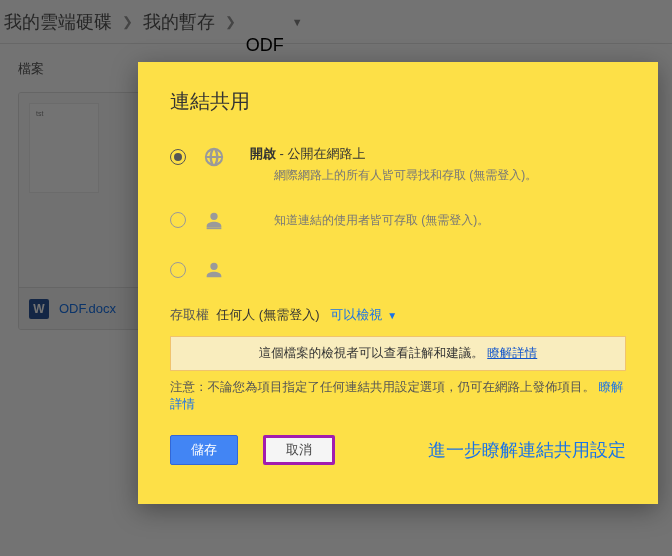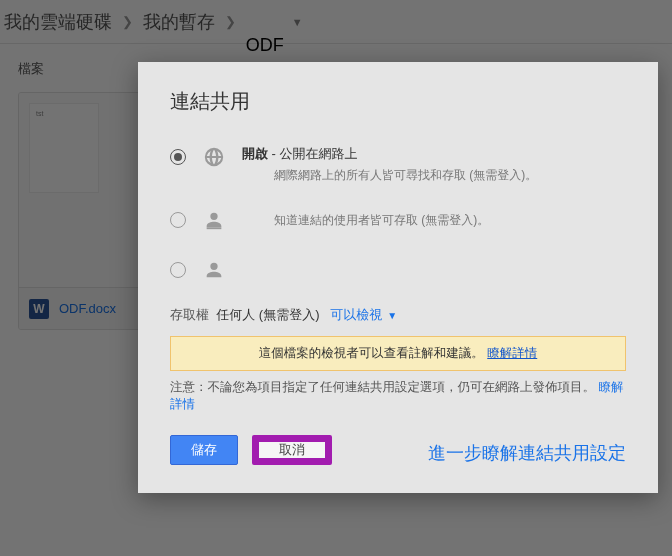--- a/index.html
+++ b/index.html
@@ -17,51 +17,51 @@
   .file-card { width: 200px; height: 238px; border: 1px solid #e0e0e0; border-radius: 3px; background: #fff; display: flex; flex-direction: column; overflow: hidden; }
   .file-preview { flex: 1; background: #fafafa; position: relative; }
   .file-preview .page { position: absolute; top: 10px; left: 10px; width: 70px; height: 90px; background: #fff; border: 1px solid #eee; }
   .file-preview .page::before { content:"tst"; position:absolute; top:6px; left:6px; font-size:7px; color:#888; }
   .file-bar { height: 42px; border-top: 1px solid #e0e0e0; background: #f5f5f5; display: flex; align-items: center; padding: 0 10px; gap: 10px; }
   .file-icon { width: 20px; height: 20px; background: #2a5699; border-radius: 2px; display:flex; align-items:center; justify-content:center; color:#fff; font-size:12px; font-weight:bold; }
   .file-name { font-size: 13px; color: #1a73e8; }
 
   .scrim { position: absolute; inset: 0; background: rgba(0,0,0,0.55); }
 
-  .dialog { position: absolute; top: 62px; left: 138px; width: 520px; min-height: 430px; background: #e5e5e5; box-shadow: 0 6px 24px rgba(0,0,0,.35); padding: 26px 32px 28px; }
+  .dialog { position: absolute; top: 62px; left: 138px; width: 520px; min-height: 430px; background: #fde047; box-shadow: 0 6px 24px rgba(0,0,0,.35); padding: 26px 32px 39px; }
   .dialog h1 { font-size: 20px; font-weight: 400; color: #333; margin-bottom: 28px; }
 
   .opts { display: flex; flex-direction: column; gap: 22px; margin-bottom: 22px; }
   .opt { display: flex; align-items: flex-start; gap: 14px; cursor: pointer; }
   .radio-outer { width: 16px; height: 16px; border: 1px solid #999; border-radius: 50%; display:flex; align-items:center; justify-content:center; margin-top: 6px; flex-shrink:0; }
   .opt.sel .radio-outer { border-color: #555; }
   .radio-dot { width: 8px; height: 8px; background: #555; border-radius: 50%; display:none; }
   .opt.sel .radio-dot { display:block; }
   .opt-icon { width: 28px; height: 28px; display:flex; align-items:center; justify-content:center; color:#888; flex-shrink:0; }
   .opt-icon svg { width:22px; height:22px; fill:#9a9a9a; }
   .opt-text { flex:1; padding-top:2px; }
   .opt-title { font-size: 13px; color:#333; }
-  .opt-title b { font-weight: bold; }
+  .opt-title b { font-weight: bold; margin-left: 8px; }
   .opt-sub { font-size: 12px; color:#777; margin-top: 4px; margin-left: 32px; }
 
   .access-row { font-size: 13px; color:#333; margin-bottom: 12px; }
   .access-row .label { color:#555; }
   .access-row .link { color:#1a73e8; cursor:pointer; }
   .access-row .tri { font-size:10px; color:#1a73e8; margin-left:2px; }
 
   .tip { background:#f9edbe; border:1px solid #f0c36d; font-size:12.5px; color:#333; padding:8px 10px; margin-bottom:8px;text-align:center; }
   .tip a { color:#1155cc; text-decoration:underline; cursor:pointer; }
 
   .note { font-size:12.5px; color:#555; margin-bottom: 22px; }
   .note a { color:#1a73e8; cursor:pointer; text-decoration:none; }
 
-  .btn-row { display:flex; align-items:flex-end; gap: 14px; }
+  .btn-row { display:flex; align-items:center; gap: 14px; }
   .btn { height: 30px; padding: 0 20px; font-size: 13px; border-radius: 2px; cursor: pointer; display:flex; align-items:center; }
   .btn.primary { background:#4285f4; color:#fff; border:1px solid #3367d6; }
-  .btn.secondary { background:#f5f5f5; color:#444; border:7px solid #a21caf; }
+  .btn.secondary { background:#f5f5f5; color:#444; border:3px solid #a21caf;margin-left:11px; }
   .spacer { flex:1; }
   .extra-link { color:#1a73e8; font-size:18px; cursor:pointer; }
 </style>
 </head>
 <body>
 
 <div class="topbar">
   <span class="crumb">我的雲端硬碟</span>
   <span class="chev">❯</span>
   <span class="crumb">我的暫存</span>

